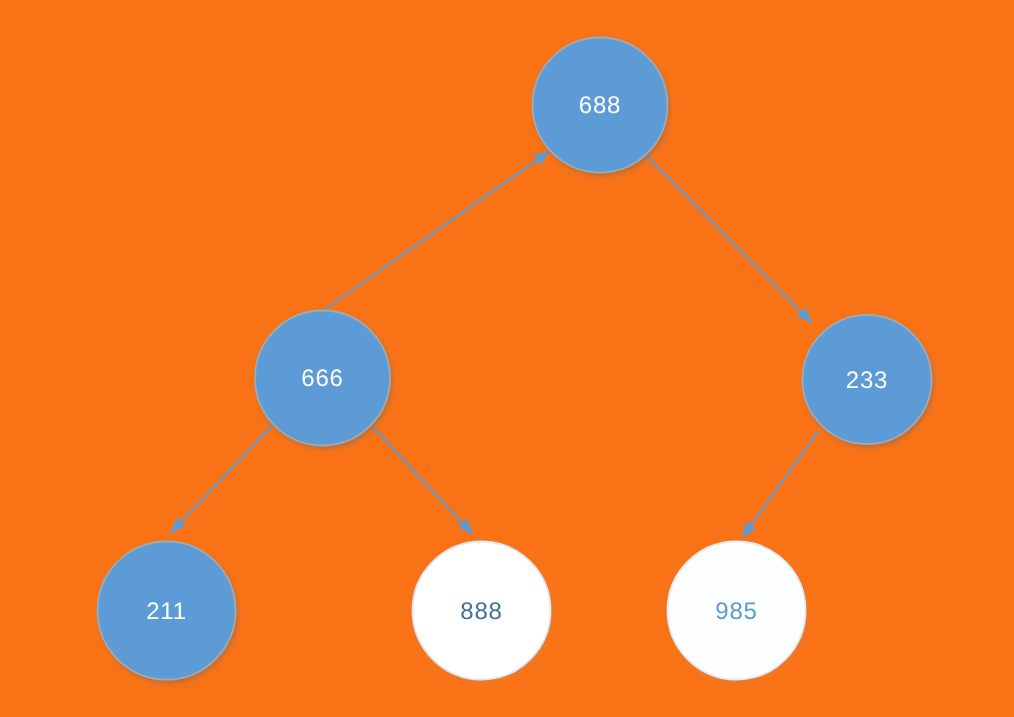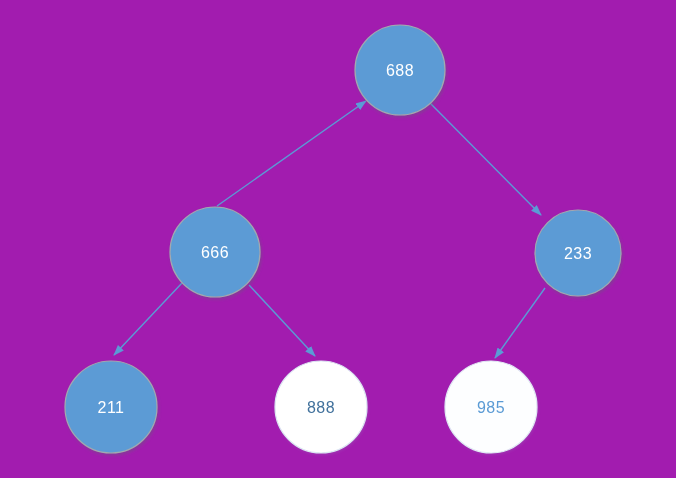--- a/index.html
+++ b/index.html
@@ -8,21 +8,21 @@
     background: #ffffff;
     width: 676px;
     height: 478px;
     overflow: hidden;
     font-family: "Liberation Sans", sans-serif;
   }
   .canvas {
     position: relative;
     width: 676px;
     height: 478px;
-    background: #a21caf;
+    background: #f97316;
   }
   svg { display: block; }
   .node-label {
     font-family: "Liberation Sans", sans-serif;
     font-size: 16px;
     letter-spacing: 0.5px;
   }
   .edge-line {
     fill: none;
     stroke-width: 1.4px;

